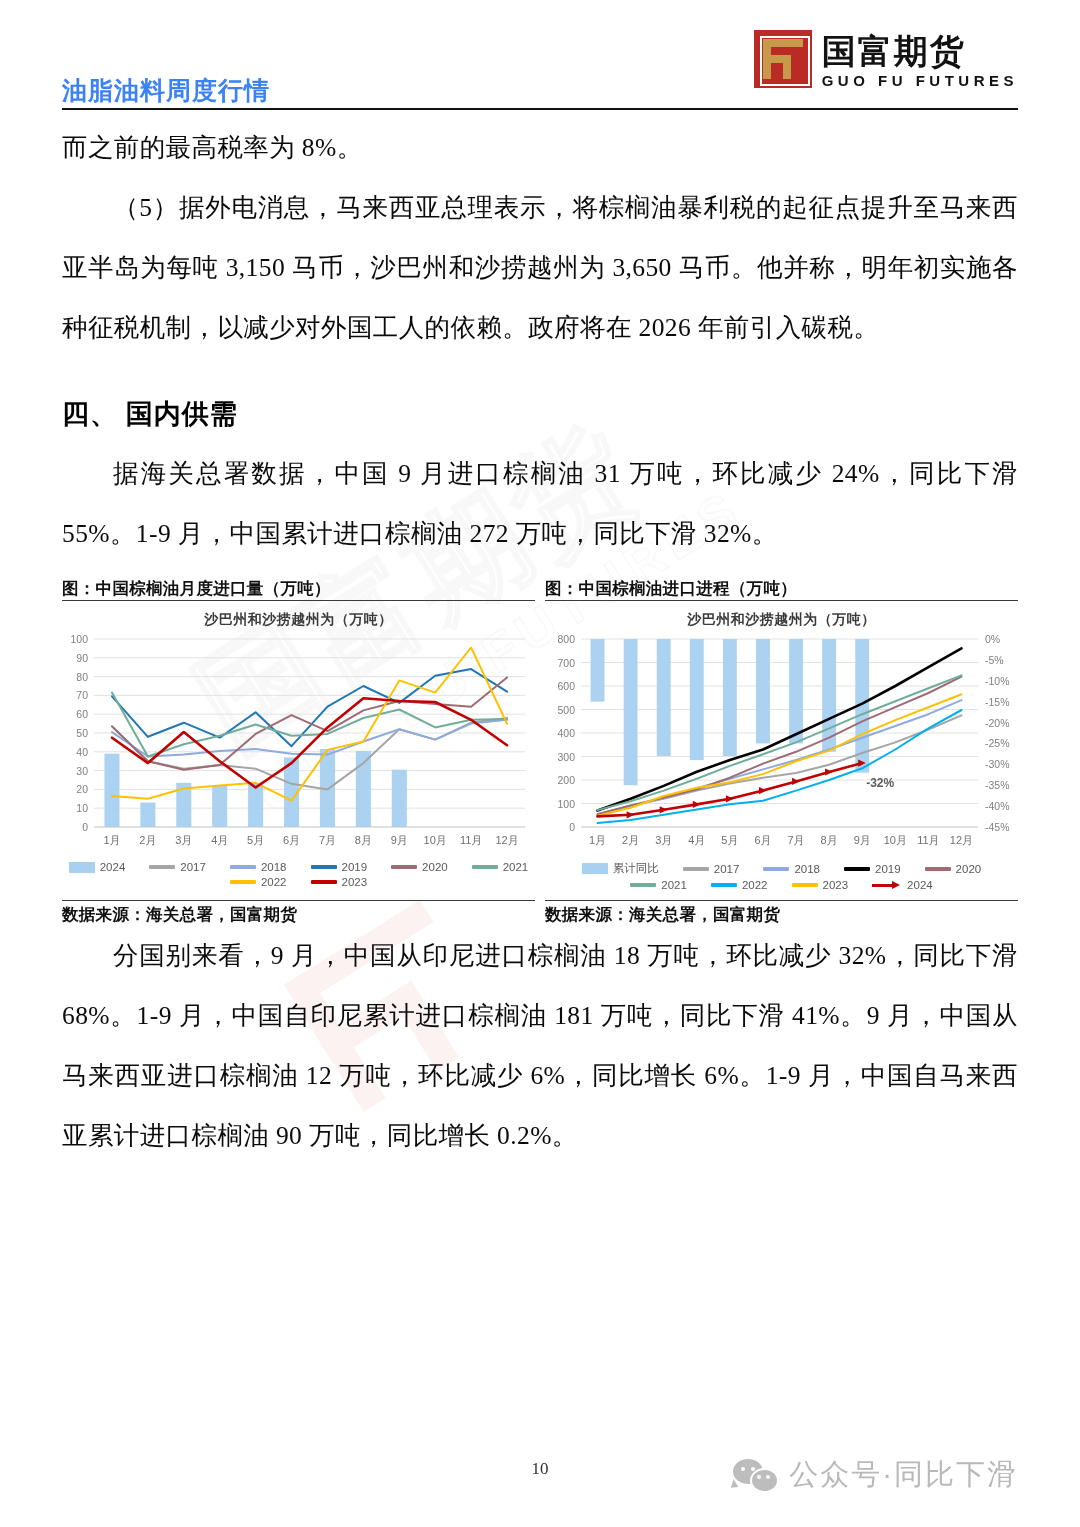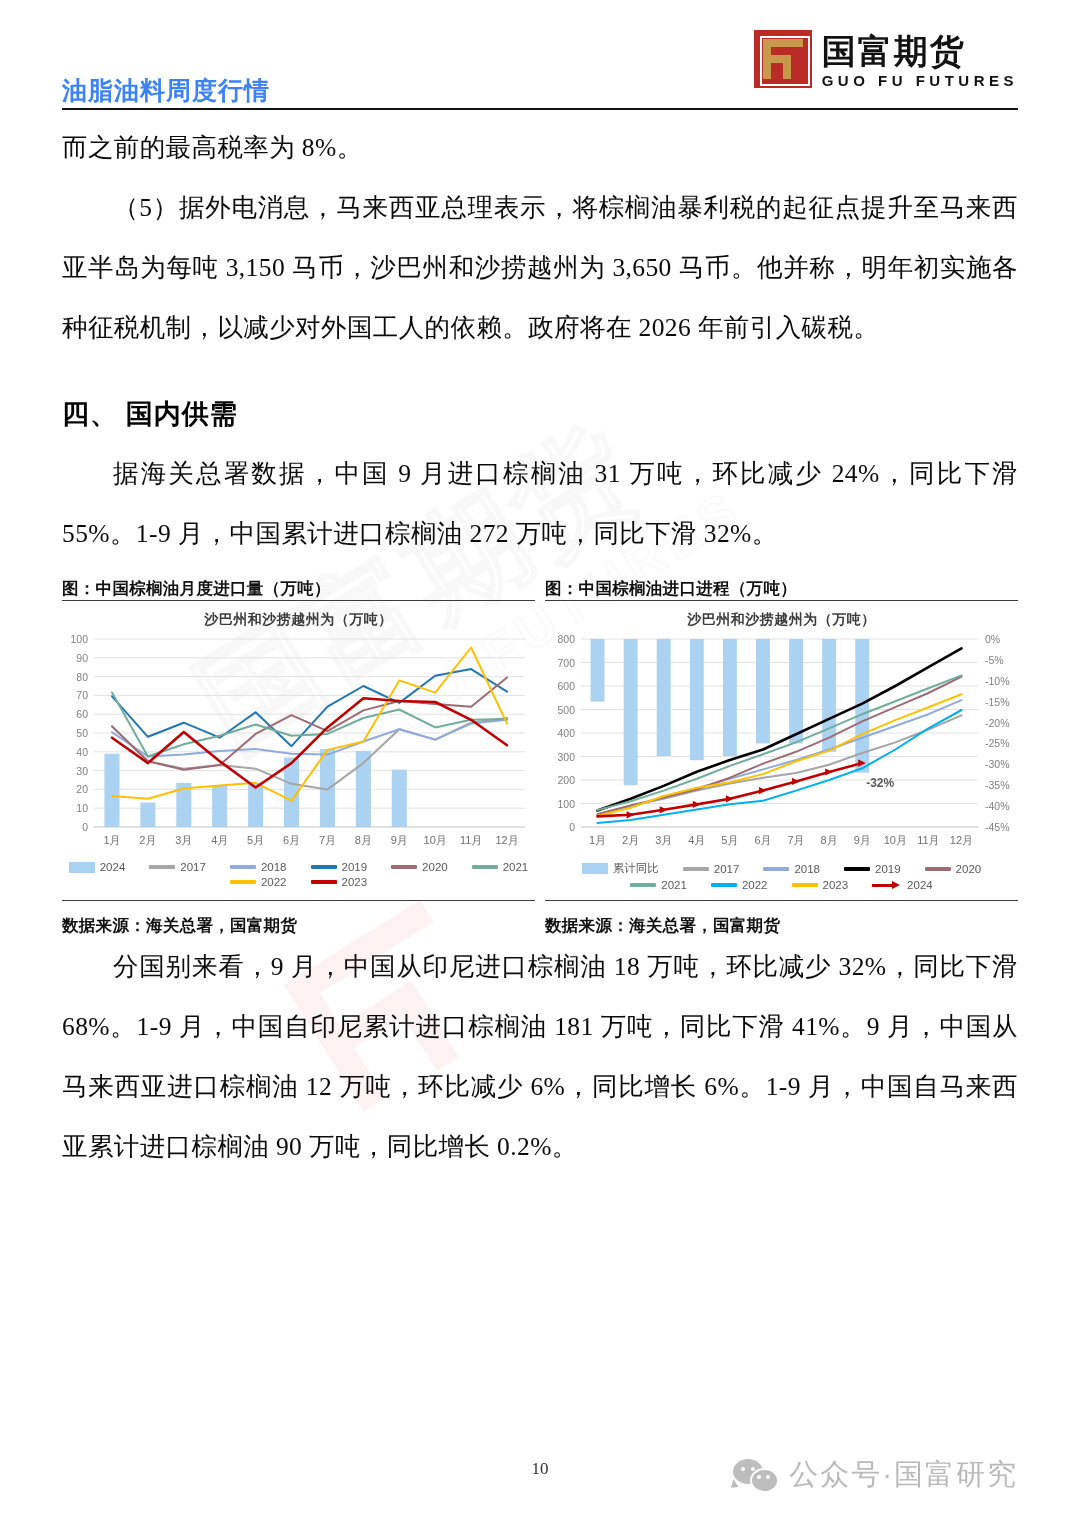--- a/index.html
+++ b/index.html
@@ -110,21 +110,21 @@
   .figs{display:flex;gap:10px;margin-top:14px;}
   .fig{width:473px;position:relative;}
   .fig-cap{
     font-family:"Liberation Serif","DejaVu Serif",serif;
     font-weight:bold;font-size:16.5px;letter-spacing:.3px;
     border-bottom:1.6px solid #3a3a3a;color:#111;
   }
   .fig-src{
     font-family:"Liberation Serif","DejaVu Serif",serif;
     font-weight:bold;font-size:16.5px;letter-spacing:.3px;color:#111;
-    padding-top:14px;border-top:1.6px solid #3a3a3a;margin-top:4px;
+    padding-top:3px;border-top:1.6px solid #3a3a3a;margin-top:4px;
   }
   .chart-box{height:295px;position:relative;background:transparent;}
   .chart-title{
     text-align:center;
     font-family:"Liberation Sans","DejaVu Sans",sans-serif;
     font-weight:bold;font-size:14px;color:#3b3b3b;padding-top:10px;
     letter-spacing:.5px;
   }
   .chart-svg{display:block;}
   .legend{
@@ -450,17 +450,17 @@
     <div class="wechat">
       <span class="wx-icon">
         <span class="b1"></span>
           <span class="t1"></span>
           <span class="b2"></span>
         <span class="d d1"></span>
           <span class="d d2"></span>
         <span class="d d3"></span>
           <span class="d d4"></span>
       </span>
-      <span class="wx-text">公众号·国富研究</span>
+      <span class="wx-text">公众号·同比下滑</span>
     </div>
   </div>
 
 </div>
 
 </body></html>

